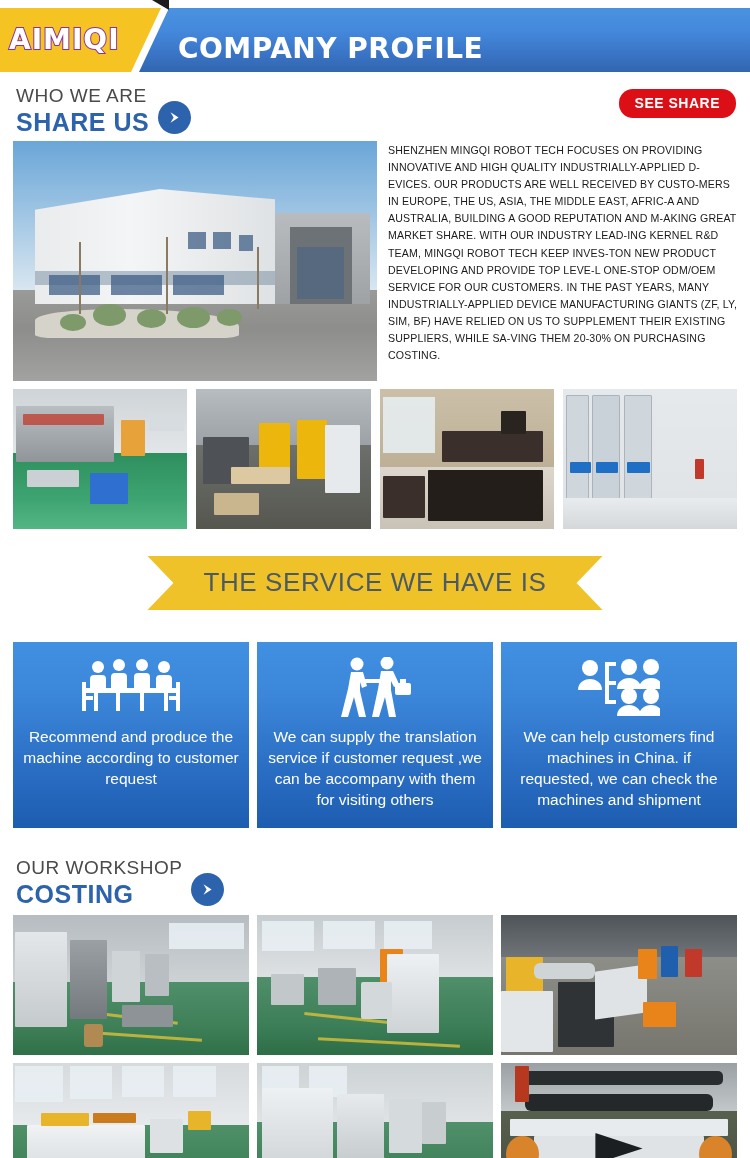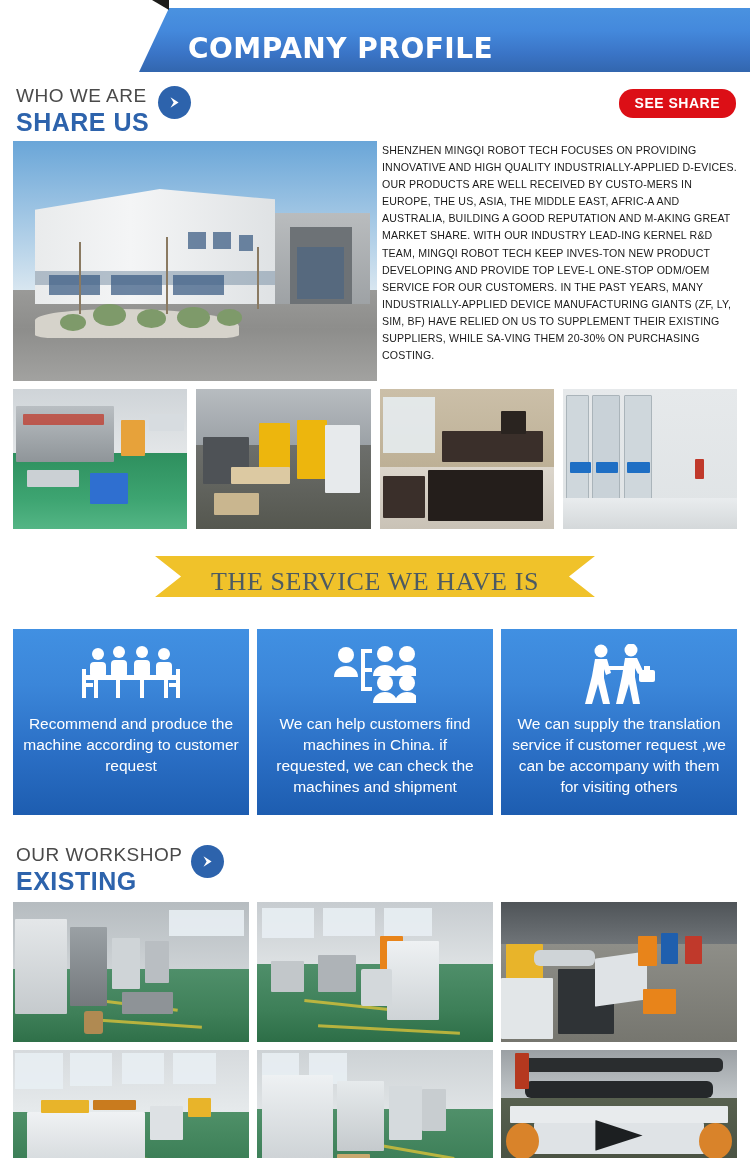--- a/index.html
+++ b/index.html
@@ -52,37 +52,37 @@
     letter-spacing: 1px;
     color: #ffffff;
     -webkit-text-stroke: 2px #8e2fa0;
     paint-order: stroke fill;
     padding-left: 9px;
     line-height: 1;
     white-space: nowrap;
   }
   .header-title {
     position: absolute;
-    left: 188px; top: 8px;
+    left: 178px; top: 8px;
     height: 80px;
     display: flex;
     align-items: center;
     color: #ffffff;
     font-family: "DejaVu Sans", sans-serif;
     font-size: 28px;
     font-weight: bold;
     letter-spacing: 0.5px;
   }
 
   
   .sec-head {
     position: relative;
     padding: 14px 0 6px 16px;
     display: flex;
-    align-items: flex-start;
+    align-items: flex-end;
   }
   .sec-head-texts { line-height: 1; }
   .sec-kicker {
     font-size: 19px;
     color: #4a4a4a;
     letter-spacing: 0.5px;
     font-family: "Liberation Sans", sans-serif;
   }
   .sec-title {
     font-size: 25px;
@@ -119,21 +119,21 @@
     border: none;
     font-family: "Liberation Sans", sans-serif;
     cursor: pointer;
   }
 
   
   .about-wrap {
     position: relative;
     padding: 0 13px;
     display: flex;
-    gap: 5px;
+    gap: 11px;
     align-items: flex-start;
   }
   .about-photo {
     width: 364px;
     height: 240px;
     flex: none;
     position: relative;
     overflow: hidden;
     background: #cfd6dc;
   }
@@ -165,22 +165,22 @@
   .ribbon-wrap {
     display: flex;
     justify-content: center;
     padding: 27px 0 20px;
   }
   .ribbon {
     background: #f0c22a;
     color: #4c5a63;
     font-size: 26px;
     letter-spacing: 0.6px;
-    padding: 11px 56px 0;
-    font-family: Liberation Serif, serif;
+    padding: 11px 56px 12px;
+    font-family: Liberation Sans, sans-serif;
     clip-path: polygon(0 0, 100% 0, calc(100% - 26px) 50%, 100% 100%, 0 100%, 26px 50%);
   }
 
   
   .cards {
     display: flex;
     gap: 8px;
     padding: 12px 13px;
   }
   .card {
@@ -254,20 +254,23 @@
   .f-mach { position:absolute; border-radius:1px; }
   .f-win { position:absolute; background:#e8eef3; opacity:.9; }
   .f-roll { position:absolute; border-radius:50%; }
 </style>
 </head>
 <body>
 
 <div class="header">
   <div class="header-bar"></div>
   <div class="header-notch"></div>
+  <div class="logo-block">
+    <span class="logo-text">AIMIQI</span>
+  </div>
   <div class="header-title">COMPANY PROFILE</div>
 </div>
 
 <div class="sec-head">
   <div class="sec-head-texts">
     <div class="sec-kicker">WHO WE ARE</div>
     <div class="sec-title">SHARE US</div>
   </div>
   <span class="arrow-circle">
     <svg width="15" height="15" viewBox="0 0 15 15">
@@ -387,20 +390,37 @@
           <rect x="94" y="24" width="4" height="29"></rect>
           <rect x="87" y="38" width="11" height="4"></rect>
         </g>
       </svg>
     </div>
     <div class="card-text">Recommend and produce the machine according to customer request</div>
   </div>
 
   <div class="card">
     <div class="card-icon">
+      <svg width="76" height="60" viewBox="0 0 76 60">
+        <g fill="#ffffff">
+          <circle cx="20" cy="7" r="6.5"></circle>
+          <path d="M14 15h12l4 14-5 2-2-6v9l6 26h-7l-5-20-6 20H4l7-28z"></path>
+          <circle cx="50" cy="6" r="6.5"></circle>
+          <path d="M44 14h12l6 13-5 3-3-6v9l5 27h-7l-4-20-6 20h-7l6-28z"></path>
+          <rect x="26" y="22" width="20" height="4" rx="2"></rect>
+          <rect x="58" y="26" width="16" height="12" rx="2"></rect>
+          <rect x="63" y="22" width="6" height="5"></rect>
+        </g>
+      </svg>
+    </div>
+    <div class="card-text">We can supply the translation service if customer request ,we can be accompany with them for visiting others</div>
+  </div>
+
+  <div class="card">
+    <div class="card-icon">
       <svg width="82" height="58" viewBox="0 0 82 58">
         <g fill="#ffffff">
           <circle cx="12" cy="10" r="8"></circle>
             <path d="M0 32c0-7 5.5-11 12-11s12 4 12 11z"></path>
           <rect x="27" y="4" width="4" height="42"></rect>
           <rect x="27" y="4" width="11" height="4"></rect>
           <rect x="27" y="42" width="11" height="4"></rect>
           <rect x="27" y="23" width="11" height="4"></rect>
           <circle cx="51" cy="9" r="8"></circle>
             <path d="M39 31c0-7 5.5-11 12-11s12 4 12 11z"></path>
@@ -409,43 +429,26 @@
           <circle cx="51" cy="38" r="8"></circle>
             <path d="M39 58c0-7 5.5-11 12-11s12 4 12 11z"></path>
           <circle cx="73" cy="38" r="8"></circle>
             <path d="M61 58c0-7 5.5-11 12-11s12 4 12 11z"></path>
         </g>
       </svg>
     </div>
     <div class="card-text">We can help customers find machines in China. if requested, we can check the machines and shipment</div>
   </div>
 
-  <div class="card">
-    <div class="card-icon">
-      <svg width="76" height="60" viewBox="0 0 76 60">
-        <g fill="#ffffff">
-          <circle cx="20" cy="7" r="6.5"></circle>
-          <path d="M14 15h12l4 14-5 2-2-6v9l6 26h-7l-5-20-6 20H4l7-28z"></path>
-          <circle cx="50" cy="6" r="6.5"></circle>
-          <path d="M44 14h12l6 13-5 3-3-6v9l5 27h-7l-4-20-6 20h-7l6-28z"></path>
-          <rect x="26" y="22" width="20" height="4" rx="2"></rect>
-          <rect x="58" y="26" width="16" height="12" rx="2"></rect>
-          <rect x="63" y="22" width="6" height="5"></rect>
-        </g>
-      </svg>
-    </div>
-    <div class="card-text">We can supply the translation service if customer request ,we can be accompany with them for visiting others</div>
-  </div>
-
 </div>
 
 <div class="sec-head" style="padding-top:18px;padding-bottom:8px;">
   <div class="sec-head-texts">
     <div class="sec-kicker">OUR WORKSHOP</div>
-    <div class="sec-title">EXISTING</div>
+    <div class="sec-title">COSTING</div>
   </div>
   <span class="arrow-circle">
     <svg width="15" height="15" viewBox="0 0 15 15">
         <path d="M3.5 2.2 L11.6 7.5 L3.5 12.8 L6.6 7.5 Z" fill="#ffffff"></path>
       </svg>
   </span>
 </div>
 
 <div class="grid3">
   <div>

